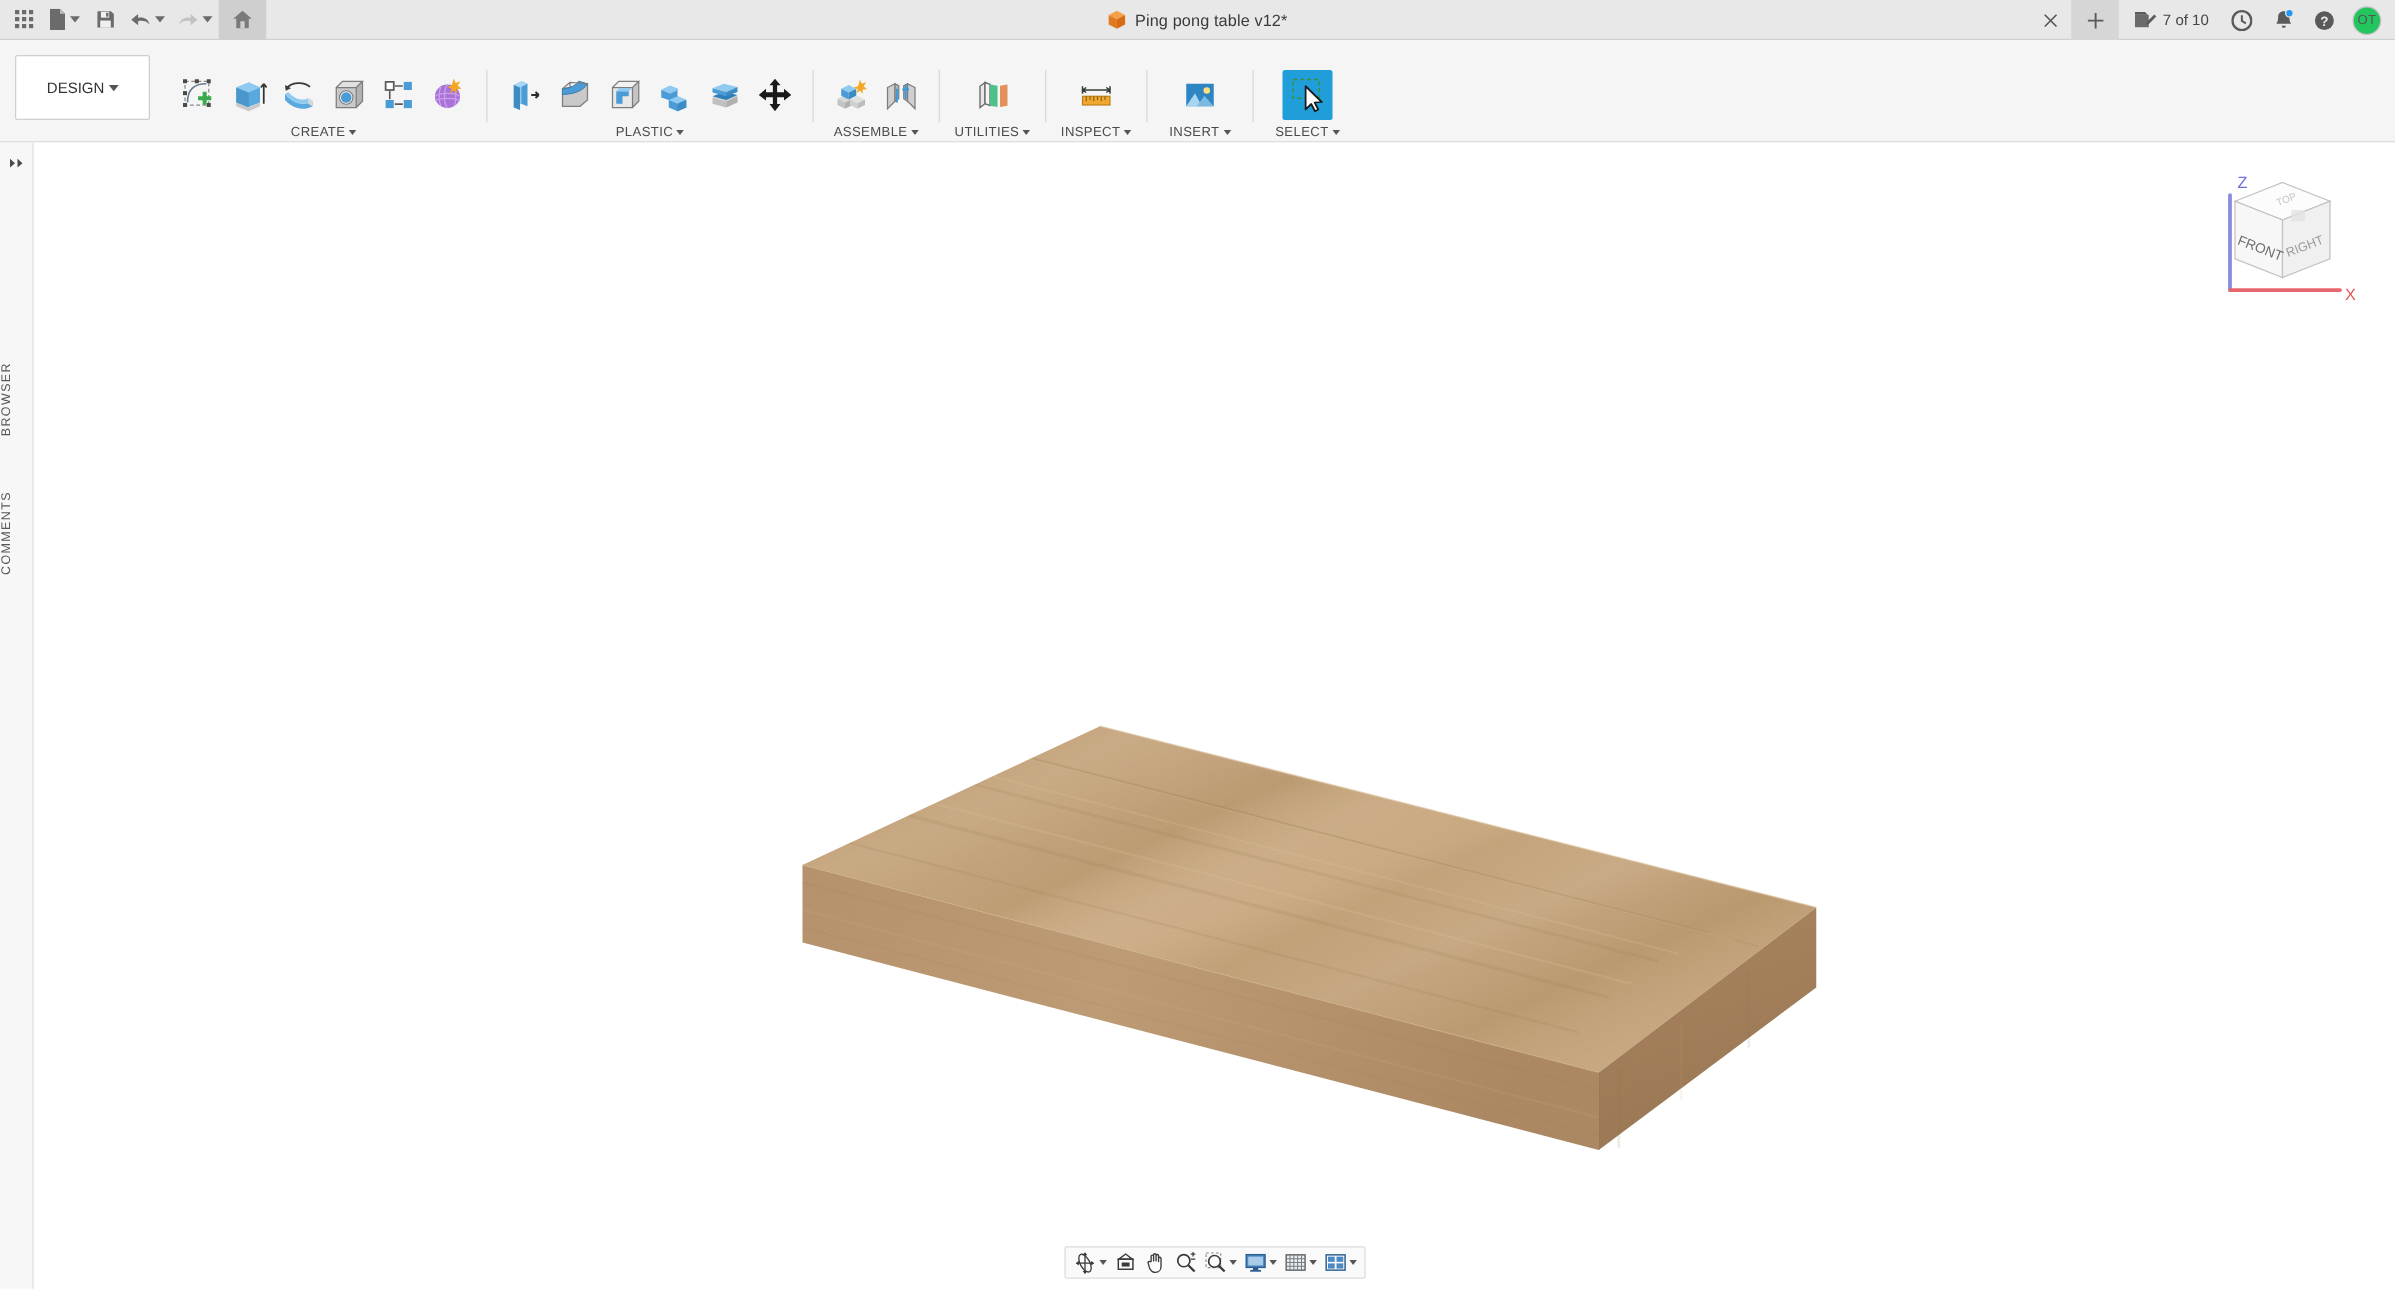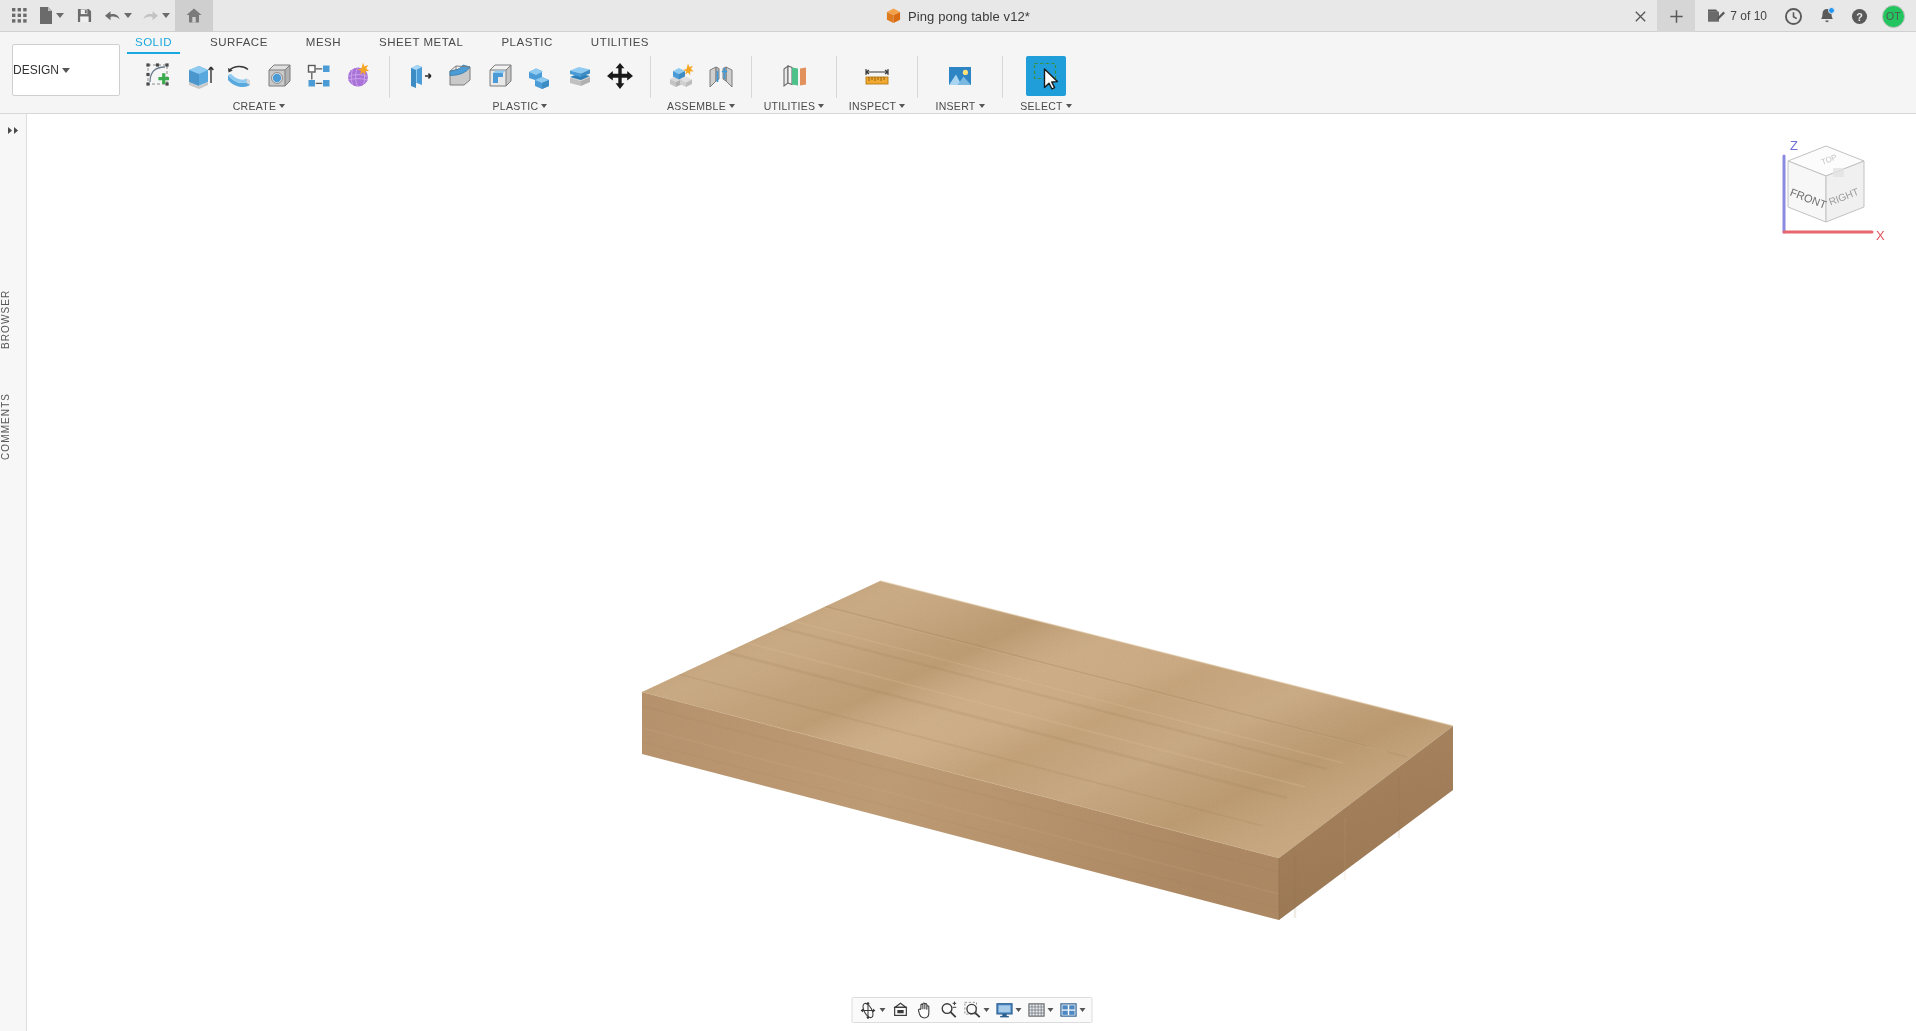--- a/index.html
+++ b/index.html
@@ -71,21 +71,21 @@
   }
 
   
   .ribbon {
     position: absolute; top: 32px; left: 0; width: 1916px; height: 82px;
     background: #f5f5f5; border-bottom: 1px solid #d8d8d8;
   }
   .design-chip {
     position: absolute; left: 12px; top: 12px; width: 108px; height: 52px;
     border: 1px solid #cfcfcf; background: #fff; border-radius: 2px;
-    display: flex; align-items: center; justify-content: flex-start;
+    display: flex; align-items: center; justify-content: center;
     font-size: 12px; color: #333; cursor: pointer;
   }
   .design-chip .caret { border-top-color: #555; }
 
   .tabs {
     position: absolute; left: 135px; top: 0; height: 22px;
     display: flex; align-items: center; gap: 0;
   }
   .tab {
     font-size: 11.5px; color: #4a4a4a; letter-spacing: .5px;
@@ -286,40 +286,20 @@
     </div>
   </div>
 
   <div class="ribbon">
 
     <div class="design-chip">
       <span>DESIGN</span>
       <span class="caret"></span>
     </div>
 
-    <div class="tabs">
-      <div class="tab active">
-        <span>SOLID</span>
-      </div>
-      <div class="tab">
-        <span>SURFACE</span>
-      </div>
-      <div class="tab">
-        <span>MESH</span>
-      </div>
-      <div class="tab">
-        <span>SHEET METAL</span>
-      </div>
-      <div class="tab">
-        <span>PLASTIC</span>
-      </div>
-      <div class="tab">
-        <span>UTILITIES</span>
-      </div>
-    </div>
 
     <div class="groups">
 
       <div class="group">
         <div class="group-items">
           <div class="tool">
             <svg width="30" height="30" viewBox="0 0 30 30">
               <rect x="4" y="4" width="19" height="19" fill="none" stroke="#8a8a8a" stroke-width="1" stroke-dasharray="3 2"></rect>
               <path d="M6 21 C6 11 11 6 21 6" fill="none" stroke="#6b7b8c" stroke-width="1.3"></path>
               <g fill="#4a4a4a">

